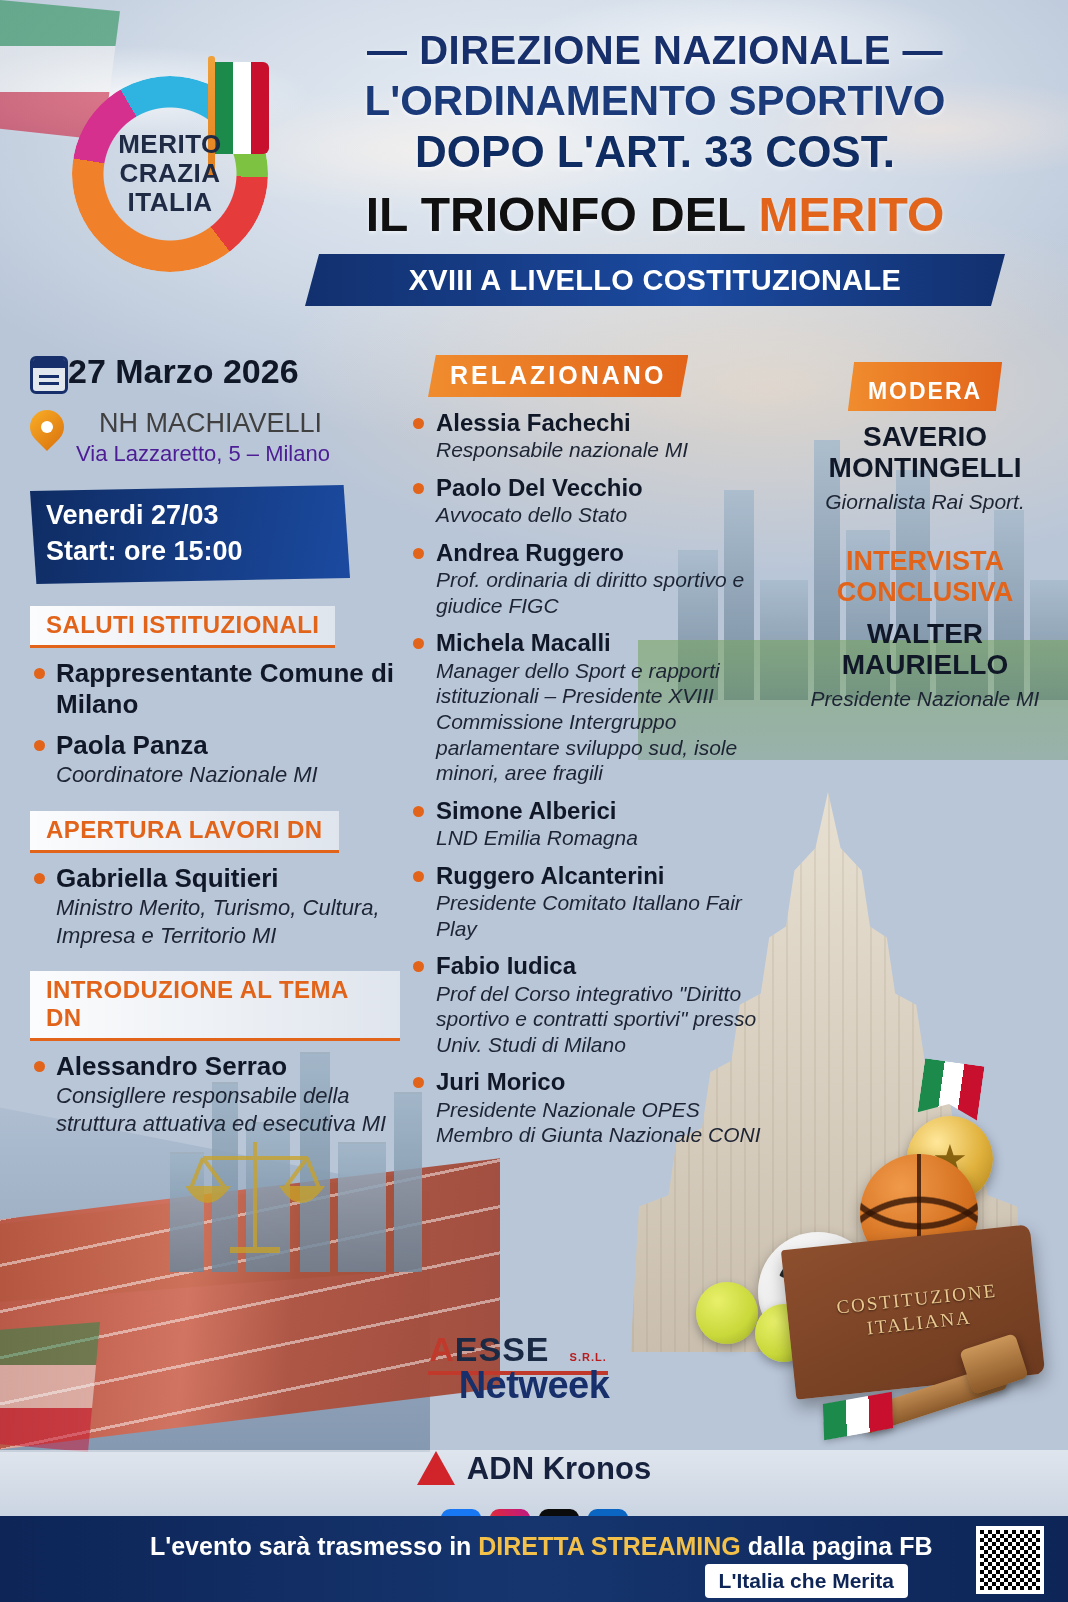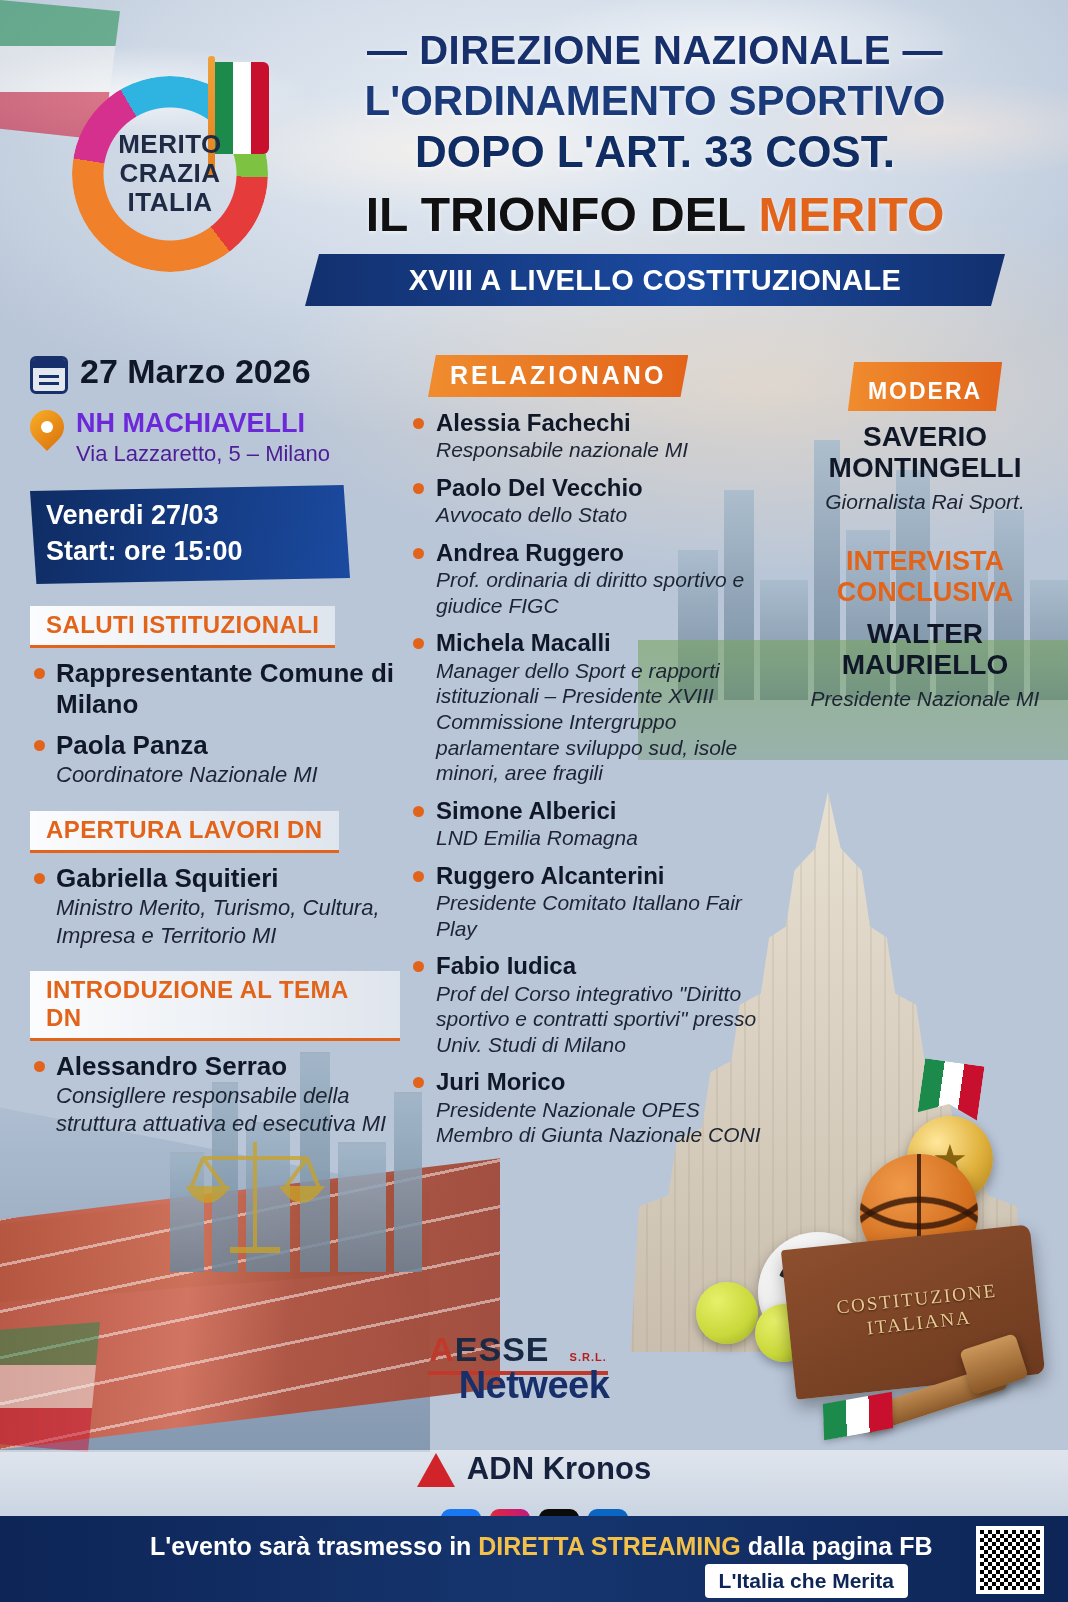--- a/index.html
+++ b/index.html
@@ -230,21 +230,21 @@
     background: linear-gradient(90deg, #12306e, #1b4aa0 55%, #12306e);
     color:#fff; font-size: 29px; font-weight: 700; letter-spacing:.3px;
     display:flex; align-items:center; justify-content:center;
     box-shadow: 0 4px 10px rgba(0,0,0,.25);
     clip-path: polygon(2% 0, 100% 0, 98% 100%, 0 100%);
   }
   .banner b { font-weight: 800; margin-left: 8px; }
 
   
   .col-left { position:absolute; left: 30px; top: 352px; width: 370px; }
-  .datebox { display:flex; align-items:flex-start; gap: 12px; }
+  .datebox { display:flex; align-items:flex-start; }
   .icon-cal {
     width: 38px; height: 38px; border: 3px solid #17306b; border-radius: 6px;
     position: relative; background: rgba(255,255,255,.6); flex: 0 0 auto; margin-top: 4px;
   }
   .icon-cal::before{
     content:""; position:absolute; left:0; right:0; top:0; height:9px;
     background:#17306b; border-radius: 2px 2px 0 0;
   }
   .icon-cal::after{
     content:""; position:absolute; left:6px; right:6px; top:16px; height:3px;
@@ -257,21 +257,21 @@
   }
   .icon-pin::before{
     content:""; position:absolute; left:0; top:0; width:34px; height:34px; border-radius:50% 50% 50% 0;
     transform: rotate(-45deg);
     background: linear-gradient(180deg,#f5a623,#e07d12);
   }
   .icon-pin::after{
     content:""; position:absolute; left:11px; top:11px; width:12px; height:12px; border-radius:50%;
     background:#fff;
   }
-  .loc-name { font-size: 27px; font-weight: 700; color:#6d28d9; }
+  .loc-name { font-size: 27px; font-weight: 400; color:#404040;margin-left:23px; }
   .loc-addr { font-size: 22px; color:#4c1d95; margin-top: 2px; }
 
   .when-badge {
     margin-top: 18px; width: 320px; padding: 12px 16px 14px;
     background: linear-gradient(100deg, #0f2c63, #1b4aa0);
     color:#fff; font-weight: 800; font-size: 27px; line-height: 1.35;
     clip-path: polygon(0 6%, 98% 0, 100% 94%, 2% 100%);
     box-shadow: 0 4px 10px rgba(0,0,0,.2);
   }
 
@@ -330,21 +330,21 @@
   .aesse .bar { height: 4px; background:#c0392b; margin-top: 2px; }
 
   .footer-strip {
     position:absolute; left: 0; bottom: 86px; width: 100%; height: 66px;
     display:flex; align-items:center; justify-content:center; gap: 22px;
     background: linear-gradient(180deg, rgba(255,255,255,.55), rgba(255,255,255,.25));
     flex-direction: column;
   }
   .netweek { font-size: 38px; font-weight: 800; color:#17306b; letter-spacing: -.5px; }
   .vdiv { width: 2px; height: 42px; background: rgba(30,45,80,.45); }
-  .adn { display:flex; align-items:flex-end; gap: 12px; }
+  .adn { display:flex; align-items:flex-start; gap: 12px; }
   .adn .tri {
     width: 0; height: 0; border-left: 19px solid transparent; border-right: 19px solid transparent;
     border-bottom: 34px solid #d0242a;
   }
   .adn .lbl { font-size: 31px; font-weight: 800; color:#16213d; }
   .socials { display:flex; align-items:center; gap: 9px; }
   .soc {
     width: 40px; height: 40px; border-radius: 9px; display:flex; align-items:center; justify-content:center;
     color:#fff; font-weight: 800; font-size: 23px;
   }

